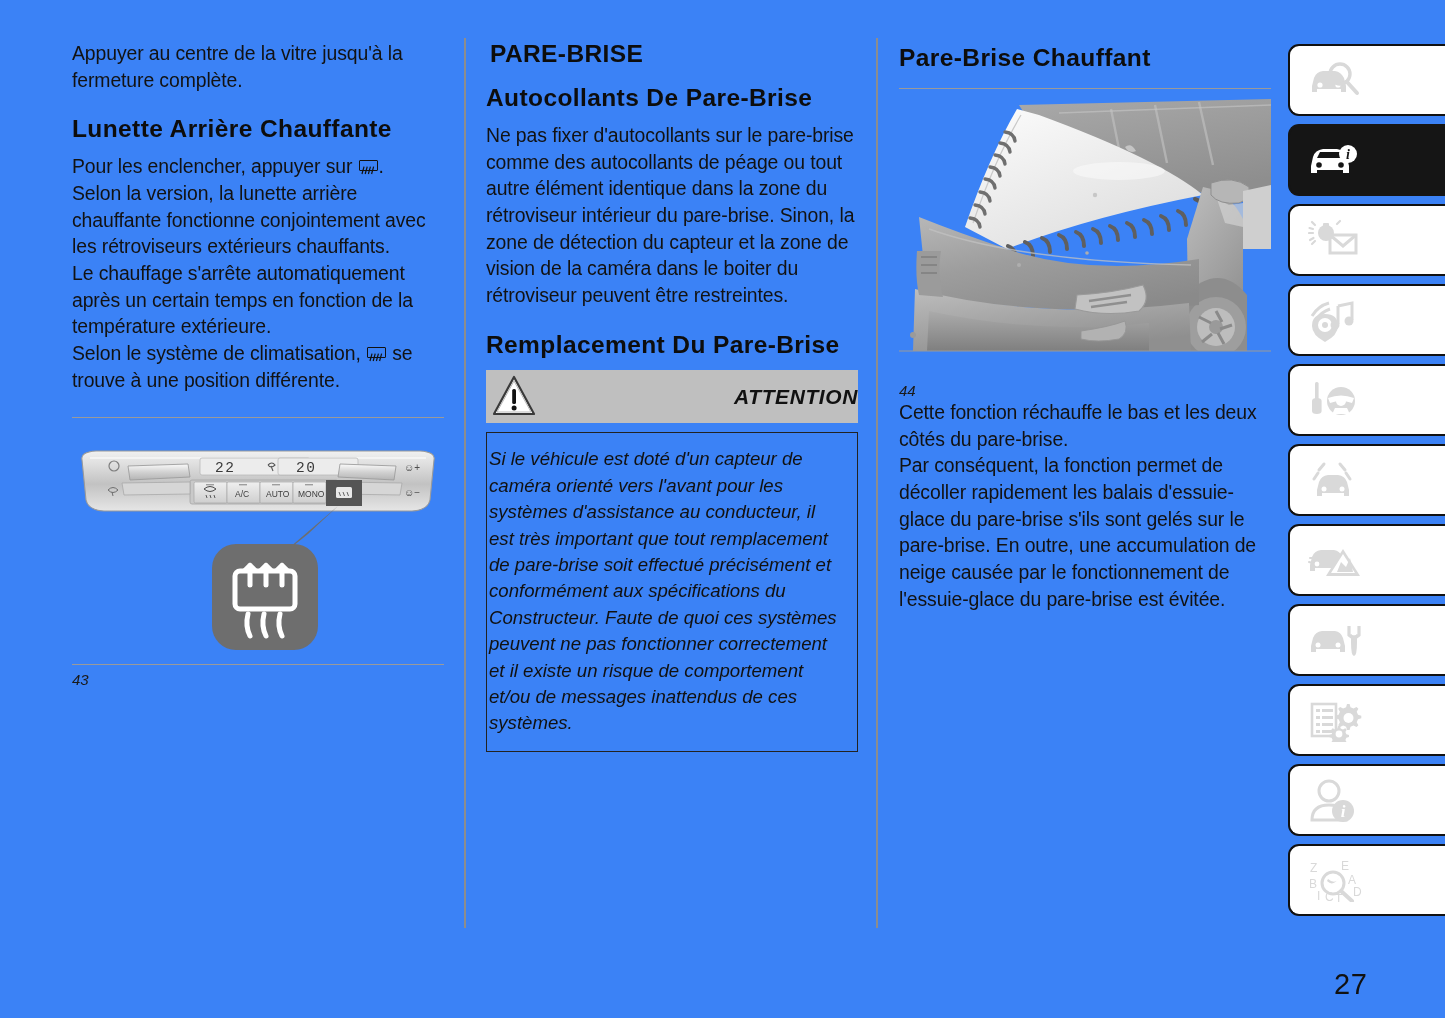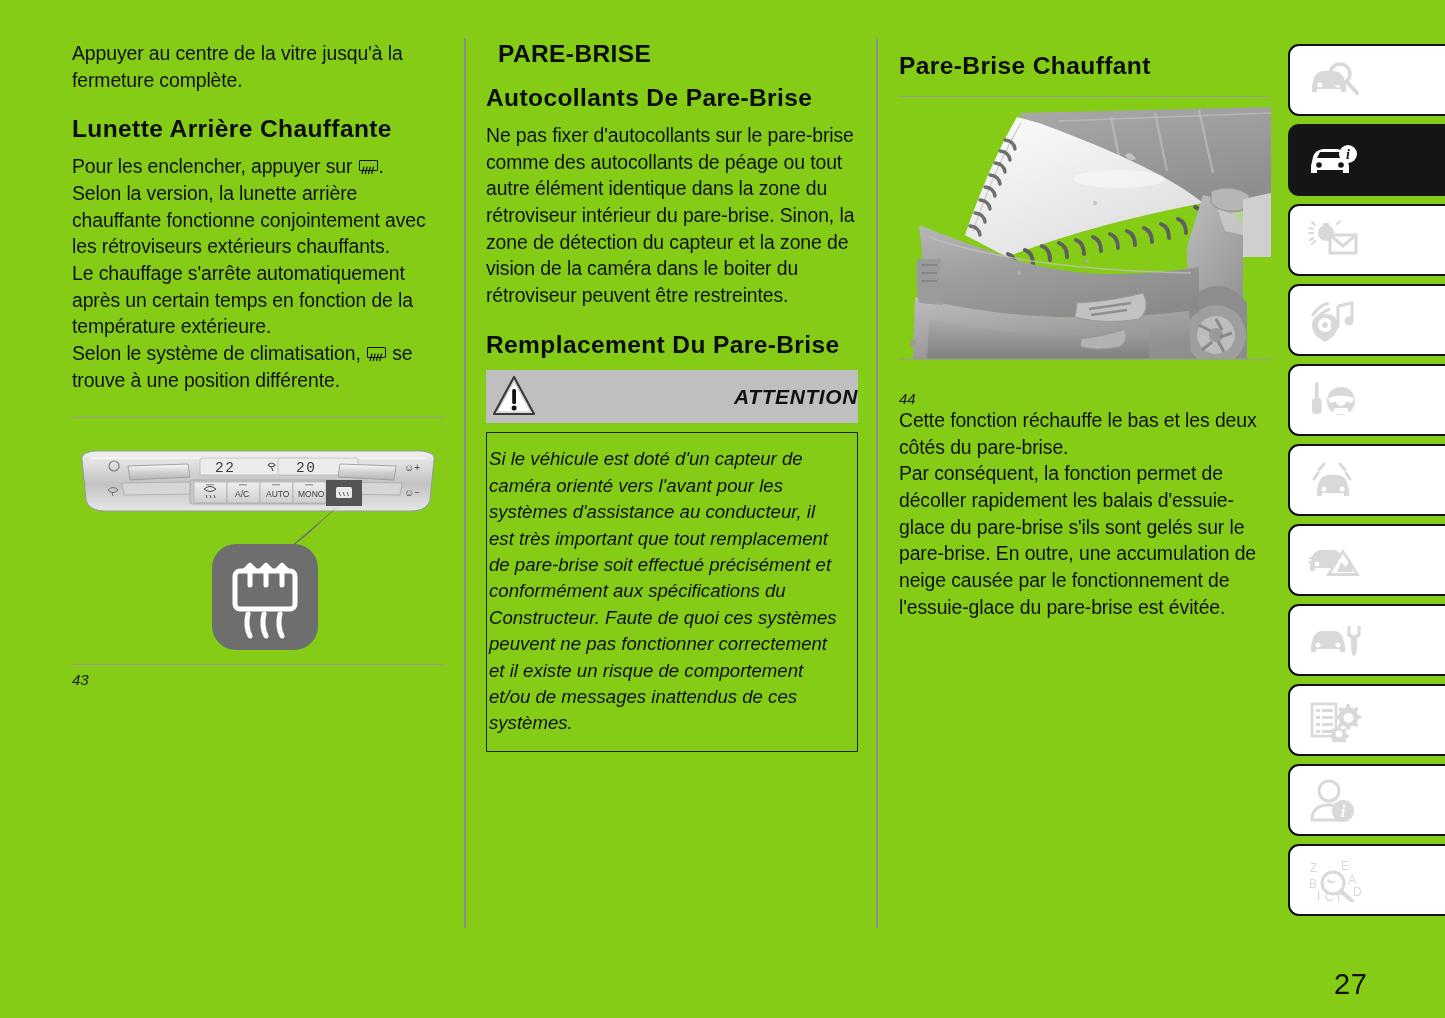--- a/index.html
+++ b/index.html
@@ -6,21 +6,21 @@
   html, body {
     margin: 0; padding: 0;
     width: 1445px; height: 1018px;
     background: #ffffff;
     font-family: "Liberation Sans", sans-serif;
     overflow: hidden;
   }
   #page {
     position: relative;
     width: 1445px; height: 1018px;
-    background: #84cc16;
+    background: #3b82f6;
   }
 
   
   .col {
     position: absolute;
     top: 40px;
     width: 370px;
   }
   #col1 { left: 72px;  width: 372px; }
   #col2 { left: 486px; width: 372px; }
@@ -36,21 +36,21 @@
   #vdiv1 { left: 464px; }
   #vdiv2 { left: 876px; }
 
   
   .h1 {
     font-weight: bold;
     font-size: 24.5px;
     line-height: 1.14;
     letter-spacing: 0.4px;
     color: #0d0d0d;
-    margin: 0 0 12px 12px;
+    margin: 0 0 12px 4px;
     font-stretch: condensed;
   }
   .h2 {
     font-weight: bold;
     font-size: 24.5px;
     line-height: 1.14;
     letter-spacing: 0.4px;
     color: #0d0d0d;
     margin: 22px 0 10px 0;
   }
@@ -318,21 +318,21 @@
       <span class="attn-title">ATTENTION</span>
     </div>
 
     <div class="attn-body">
       <p>Si le véhicule est doté d'un capteur de caméra orienté vers l'avant pour les systèmes d'assistance au conducteur, il est très important que tout remplacement de pare-brise soit effectué précisément et conformément aux spécifications du Constructeur. Faute de quoi ces systèmes peuvent ne pas fonctionner correctement et il existe un risque de comportement et/ou de messages inattendus de ces systèmes.</p>
     </div>
   </div>
 
   <div class="col" id="col3">
 
-    <h2 class="h2" style="margin-top:12px">Pare-Brise Chauffant</h2>
+    <h2 class="h2" style="margin-top:4px">Pare-Brise Chauffant</h2>
 
     <hr class="hr" style="margin-top:16px">
 
     <div class="fig-wind">
       <svg width="372" height="277" viewBox="0 0 372 277">
         <defs>
           <linearGradient id="gGlass" x1="0.1" y1="0" x2="0.8" y2="1">
             <stop offset="0%" stop-color="#fbfbfb"></stop>
             <stop offset="45%" stop-color="#ededed"></stop>
             <stop offset="100%" stop-color="#dcdcdc"></stop>

